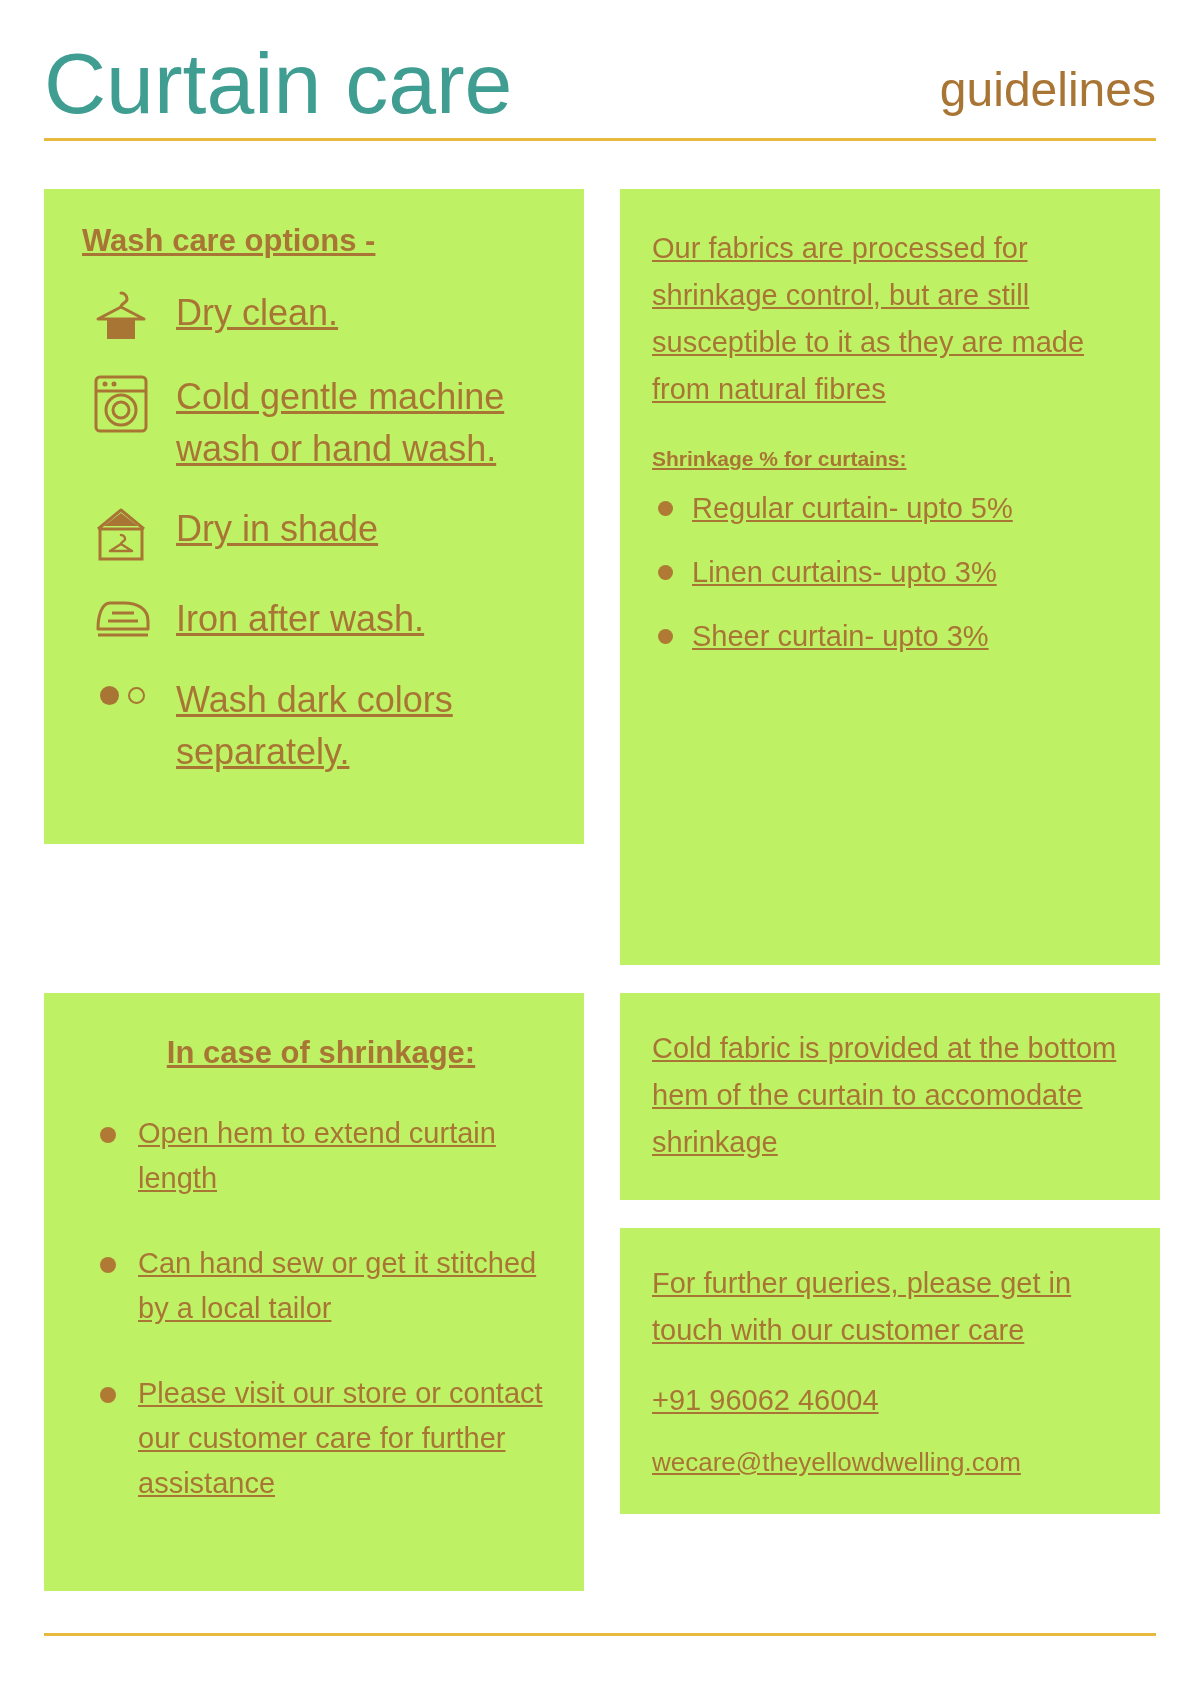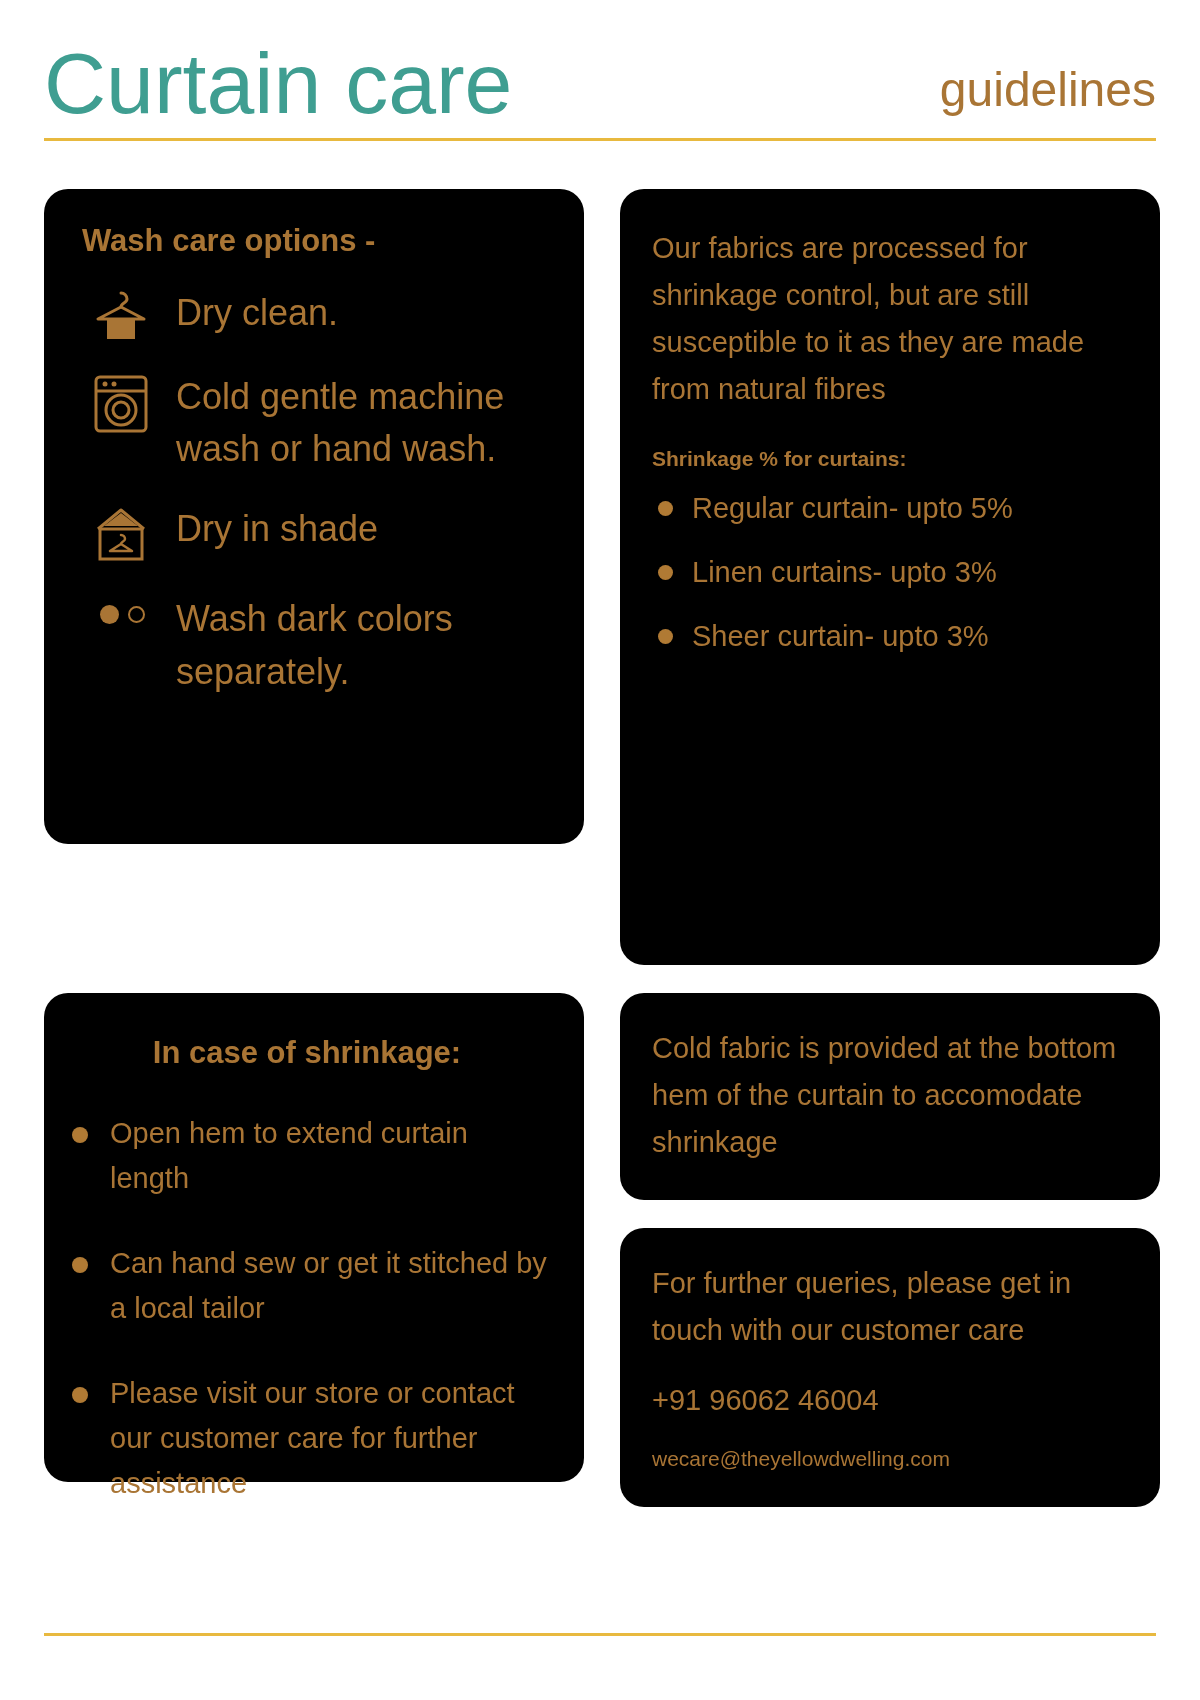--- a/index.html
+++ b/index.html
@@ -52,35 +52,36 @@
   
   .grid {
     margin-top: 48px;
     display: grid;
     grid-template-columns: 540px 540px;
     column-gap: 36px;
     row-gap: 28px;
     align-items: start;
   }
   .card {
-    background: #000000;
-    border-radius: 24px;
+    background: #bef264;
+    border-radius: 0;
     box-sizing: border-box;
+    text-decoration: underline;
   }
   .card-wash {
     padding: 34px 34px 36px 38px;
     height: 655px;
   }
   .card-shrink {
     padding: 36px 34px 36px 32px;
     height: 776px;
   }
   .card-incase {
-    padding: 42px 34px 40px 20px;
-    height: 489px;
+    padding: 42px 34px 40px 48px;
+    height: 598px;
   }
   .card-extra {
     padding: 32px 32px 34px 32px;
   }
   .card-contact {
     padding: 32px 32px 36px 32px;
     margin-top: 28px;
   }
   .col-right-stack {
     display: flex;
@@ -179,21 +180,21 @@
     top: 16px;
     width: 16px;
     height: 16px;
   }
   .contact-line {
     font-size: 29px;
     color: #a97535;
     margin-top: 30px;
   }
   .contact-line.small {
-    font-size: 21px;
+    font-size: 26px;
   }
   
   .footer-rule {
     position: absolute;
     left: 44px;
     right: 44px;
     bottom: 64px;
     height: 3px;
     background: #e8b93f;
   }
@@ -245,20 +246,31 @@
             <path d="M8 24 L31 5 L54 24" fill="none" stroke="#a97535" stroke-width="3" stroke-linejoin="round"></path>
             <path d="M14 21 L31 8 L48 21 Z" fill="#a97535"></path>
             <rect x="10" y="24" width="42" height="30" fill="none" stroke="#a97535" stroke-width="3"></rect>
             <path d="M31 30 a4 4 0 0 1 4 4 c0 2.5 -4 2.5 -4 5" fill="none" stroke="#a97535" stroke-width="2.5" stroke-linecap="round"></path>
             <path d="M31 39 L20 46 L42 46 Z" fill="none" stroke="#a97535" stroke-width="2.5" stroke-linejoin="round"></path>
           </svg>
         </span>
         <span class="wash-text">Dry in shade</span>
       </div>
 
+      <div class="wash-row">
+        <span class="wash-icon">
+          <svg width="66" height="46" viewBox="0 0 66 46">
+            <path d="M8 34 L58 34 L58 26 C58 14 48 8 34 8 L20 8 C12 8 8 20 8 34 Z" fill="none" stroke="#a97535" stroke-width="3" stroke-linejoin="round"></path>
+            <line x1="8" y1="40" x2="58" y2="40" stroke="#a97535" stroke-width="3"></line>
+            <line x1="22" y1="18" x2="44" y2="18" stroke="#a97535" stroke-width="3"></line>
+            <line x1="18" y1="26" x2="48" y2="26" stroke="#a97535" stroke-width="3"></line>
+          </svg>
+        </span>
+        <span class="wash-text">Iron after wash.</span>
+      </div>
 
       <div class="wash-row">
         <span class="wash-icon">
           <span class="dot-pair">
             <span class="dot-filled"></span>
             <span class="dot-open"></span>
           </span>
         </span>
         <span class="wash-text">Wash dark colors separately.</span>
       </div>

